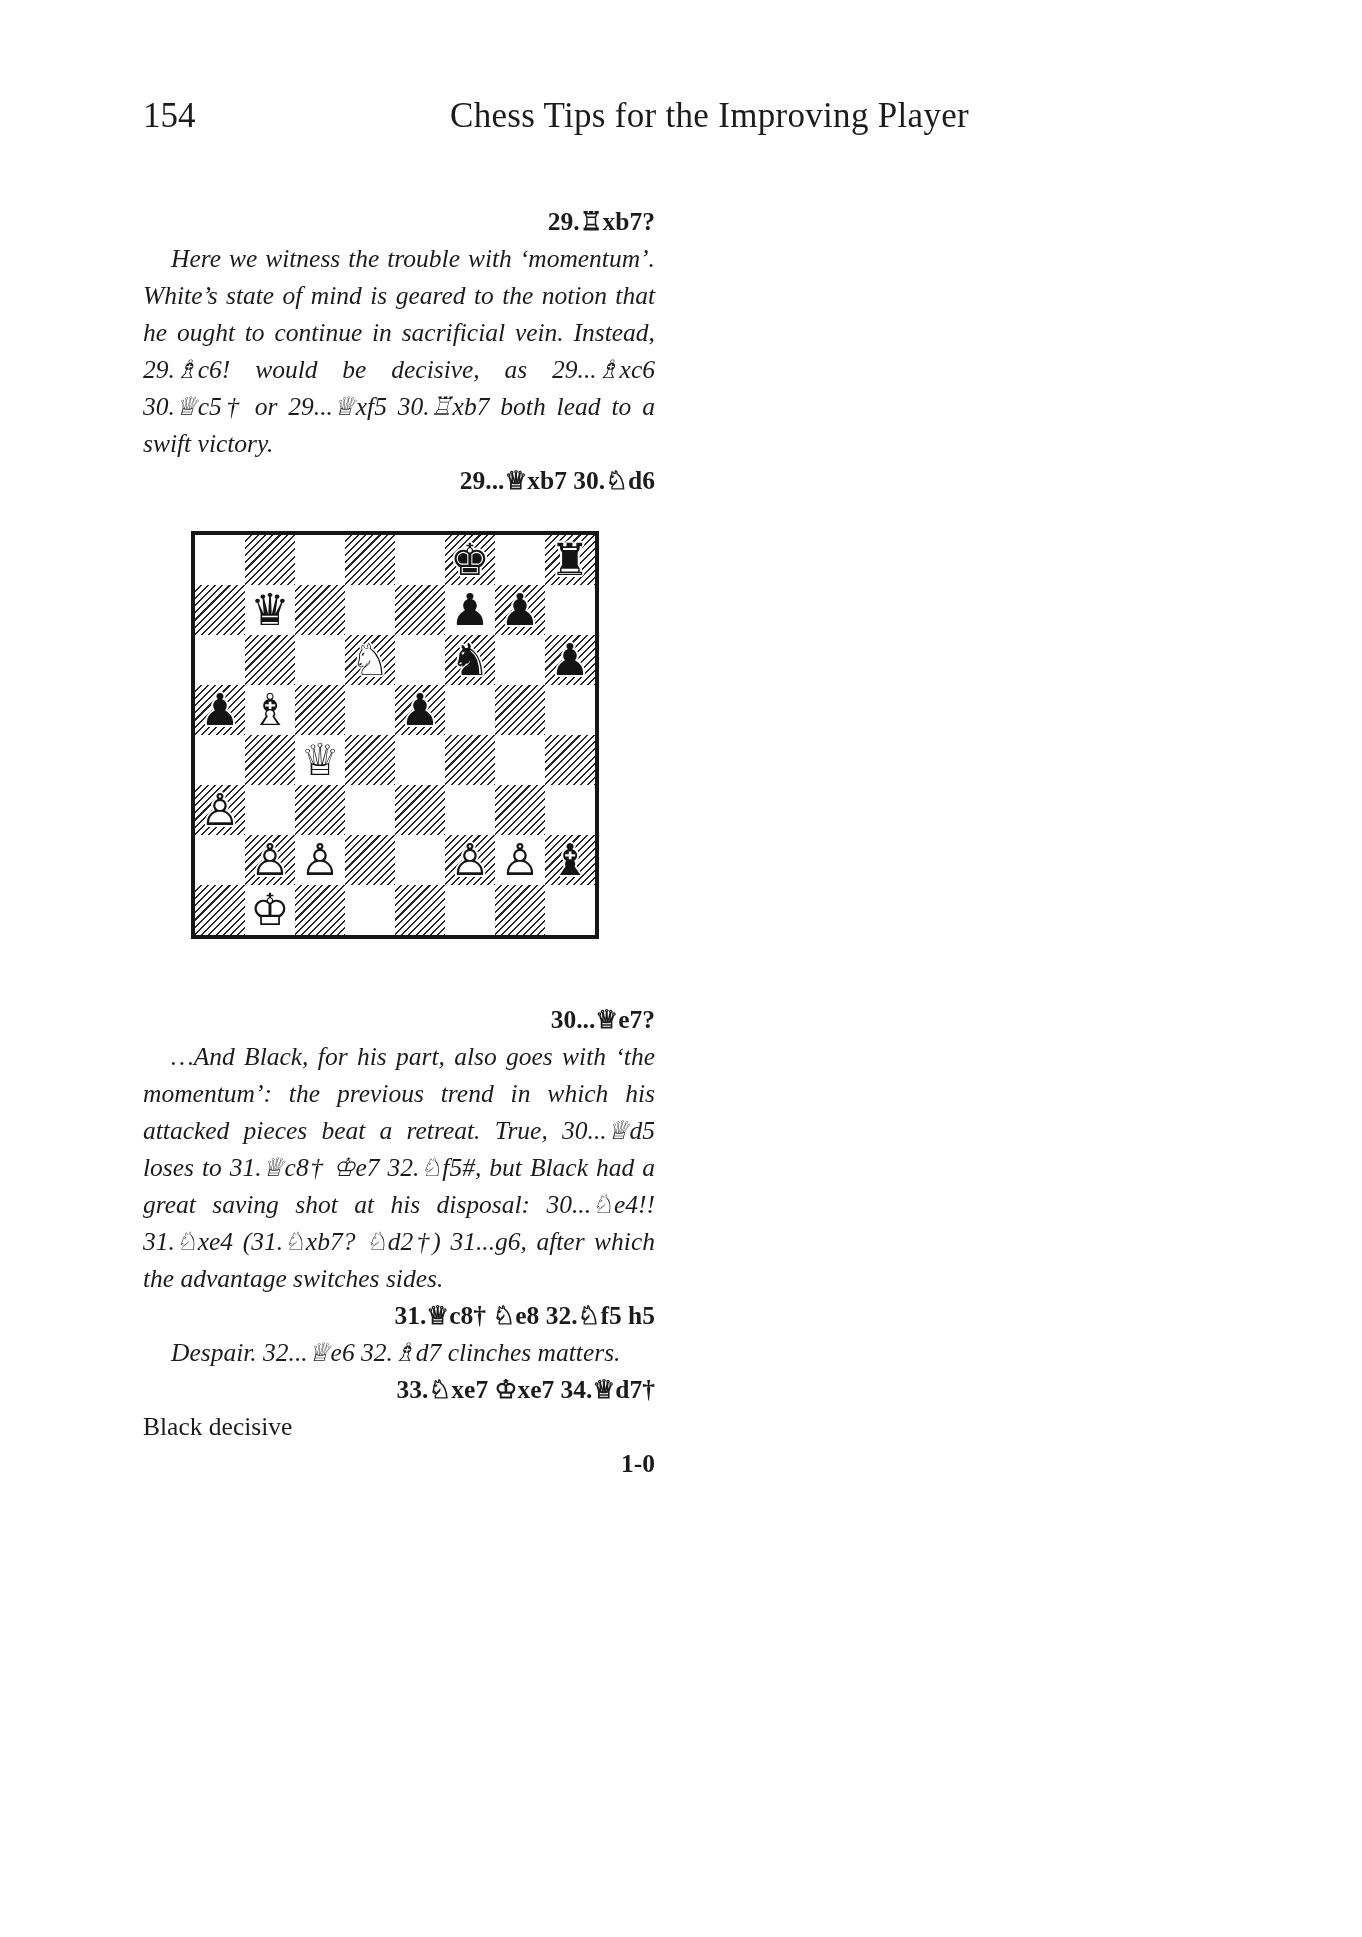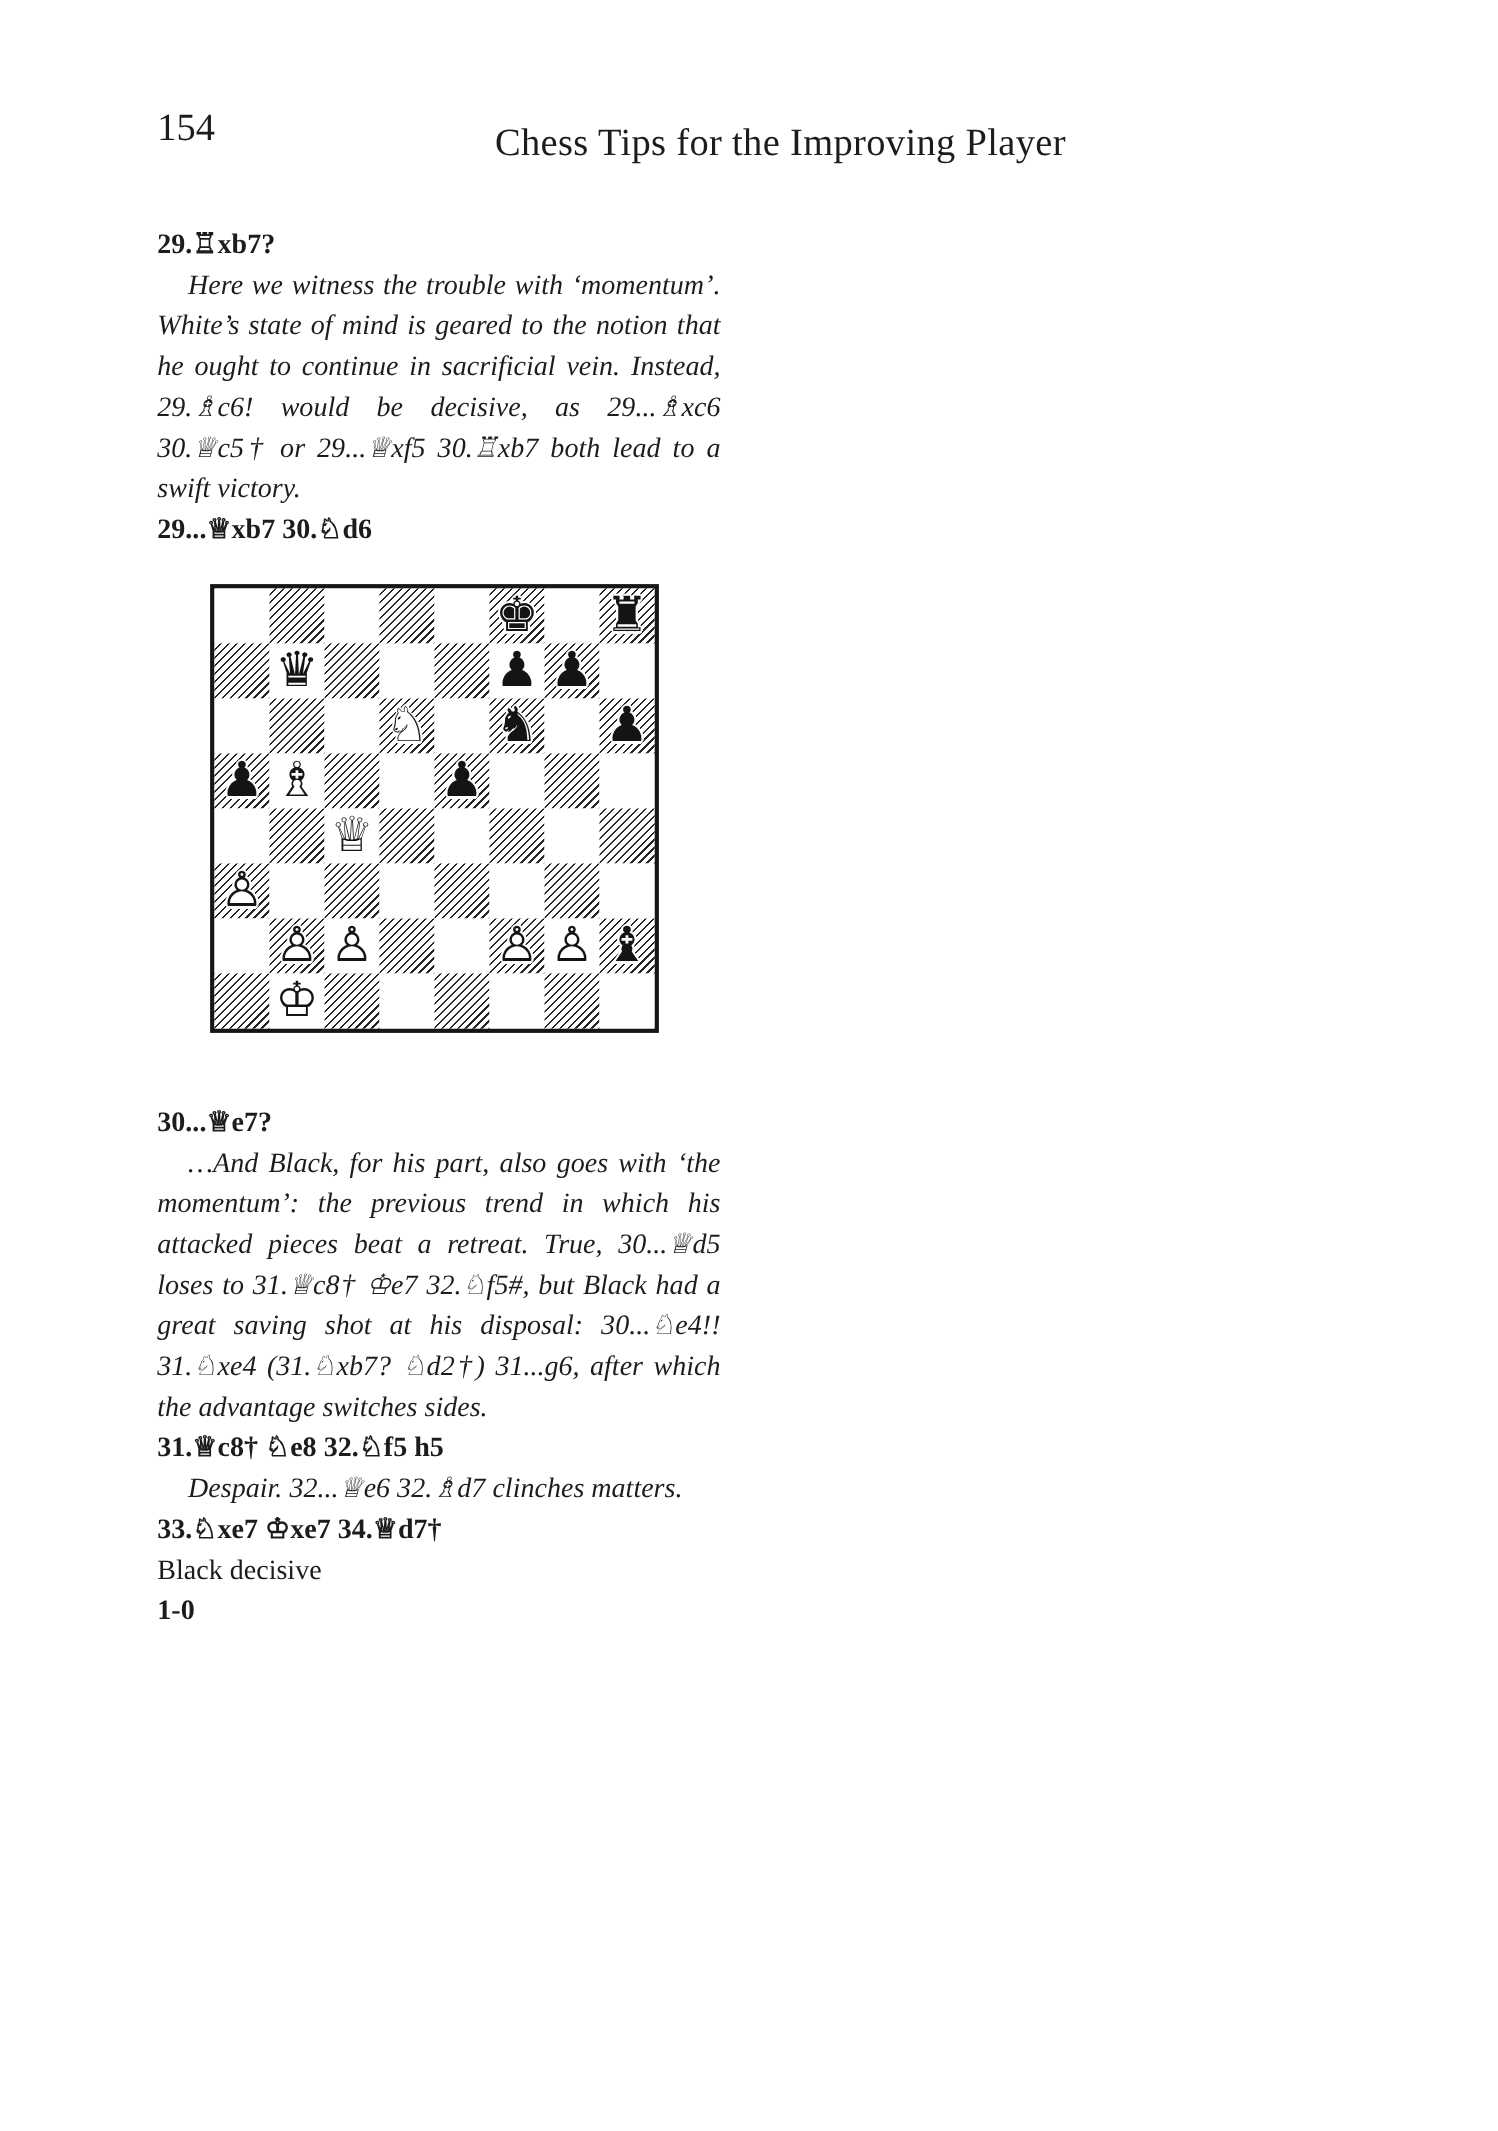--- a/index.html
+++ b/index.html
@@ -10,28 +10,28 @@
     font-family:"Liberation Serif", serif;
     color:#1c1c1c;
     overflow:hidden;
   }
   
   .header{
     position:absolute;top:98px;left:143px;width:1076px;height:40px;
     font-size:35px;line-height:36px;
   }
   .folio{position:absolute;left:0;top:0;}
-  .running-title{position:absolute;left:307px;top:14px;letter-spacing:0.3px;}
+  .running-title{position:absolute;left:307px;top:0;letter-spacing:0.3px;}
   
   .col{
     position:absolute;left:143px;top:203px;width:512px;
     font-size:25.5px;line-height:37px;
     text-align:justify;
   }
-  .move{font-weight:bold;text-align:left;}
+  .move{font-weight:bold;text-align:right;}
   .para{margin:0;text-indent:28px;font-style:italic;}
   .plain{text-align:left;}
   
   
   .board-wrap{margin:32px 0 62px 48px;width:408px;}
   .board{
     width:400px;height:400px;
     border:4px solid #161616;
     display:grid;
     grid-template-columns:repeat(8,50px);

